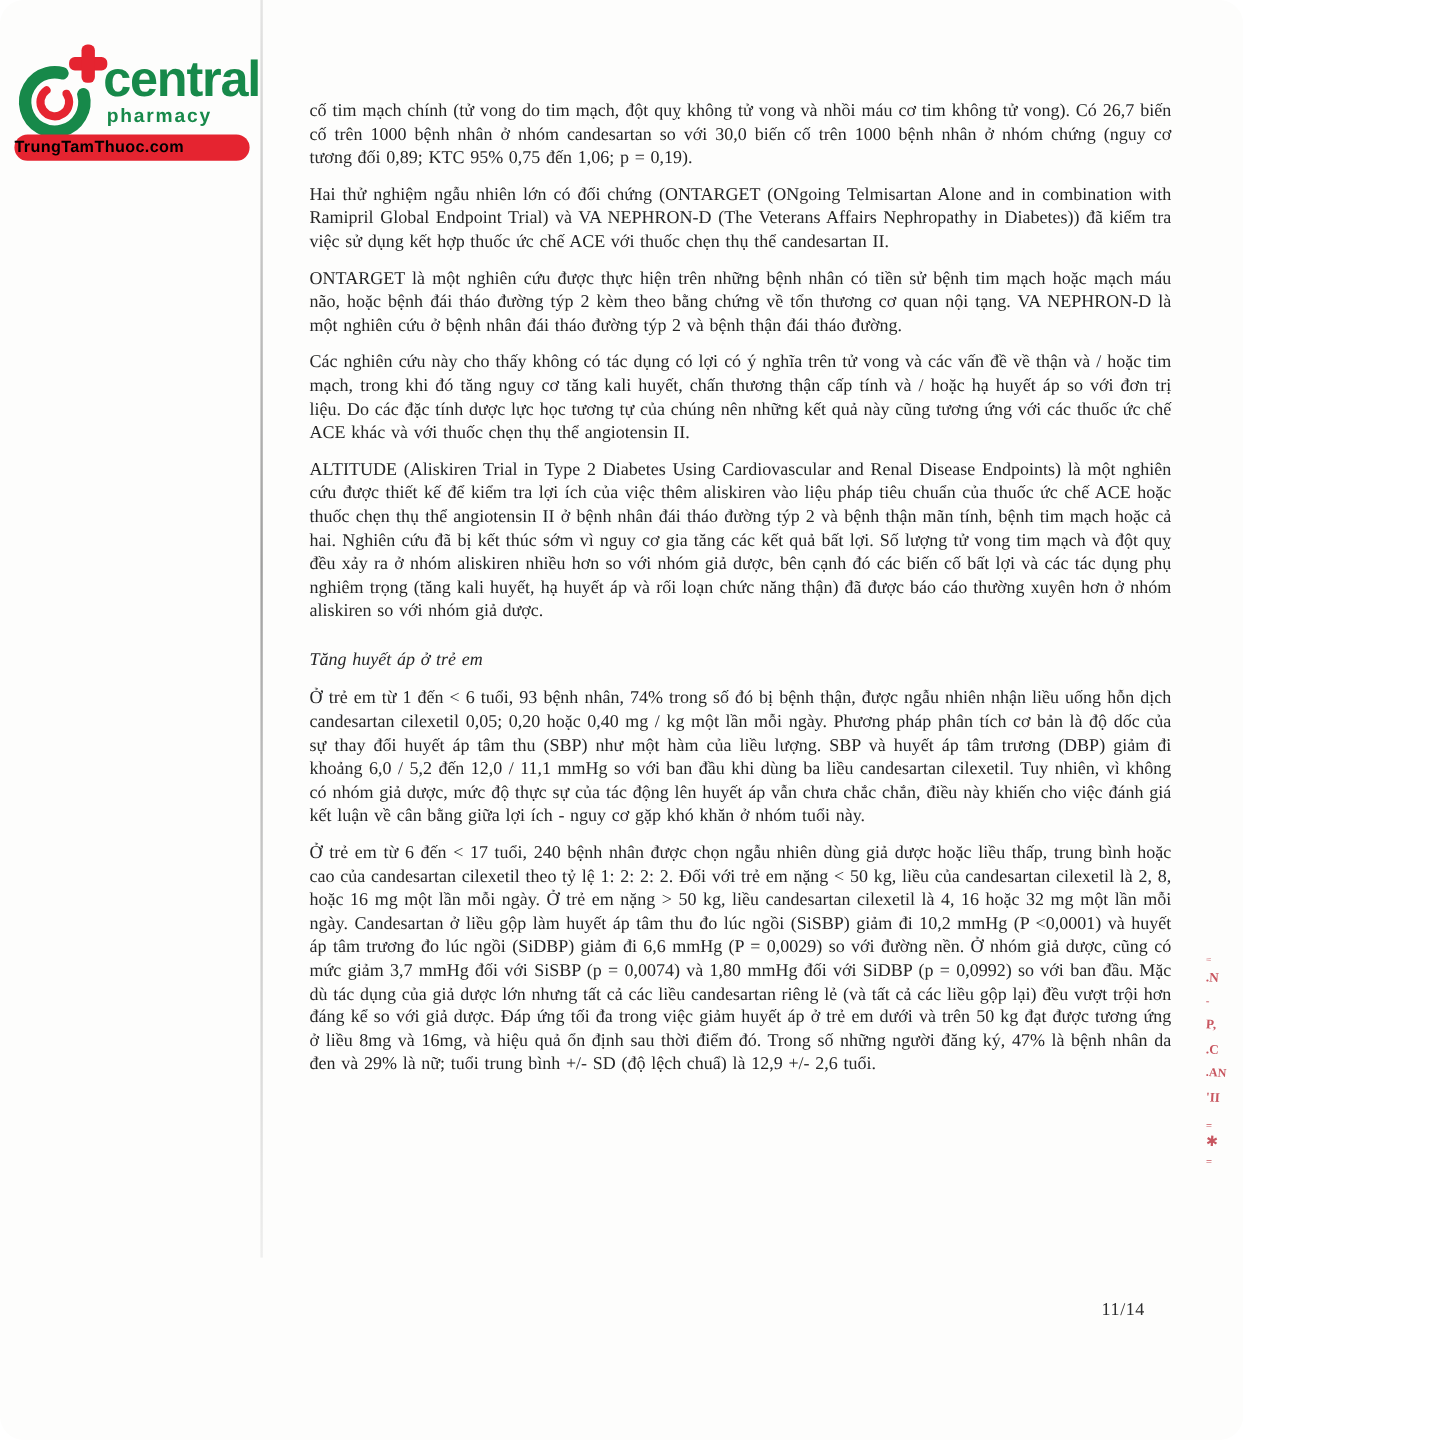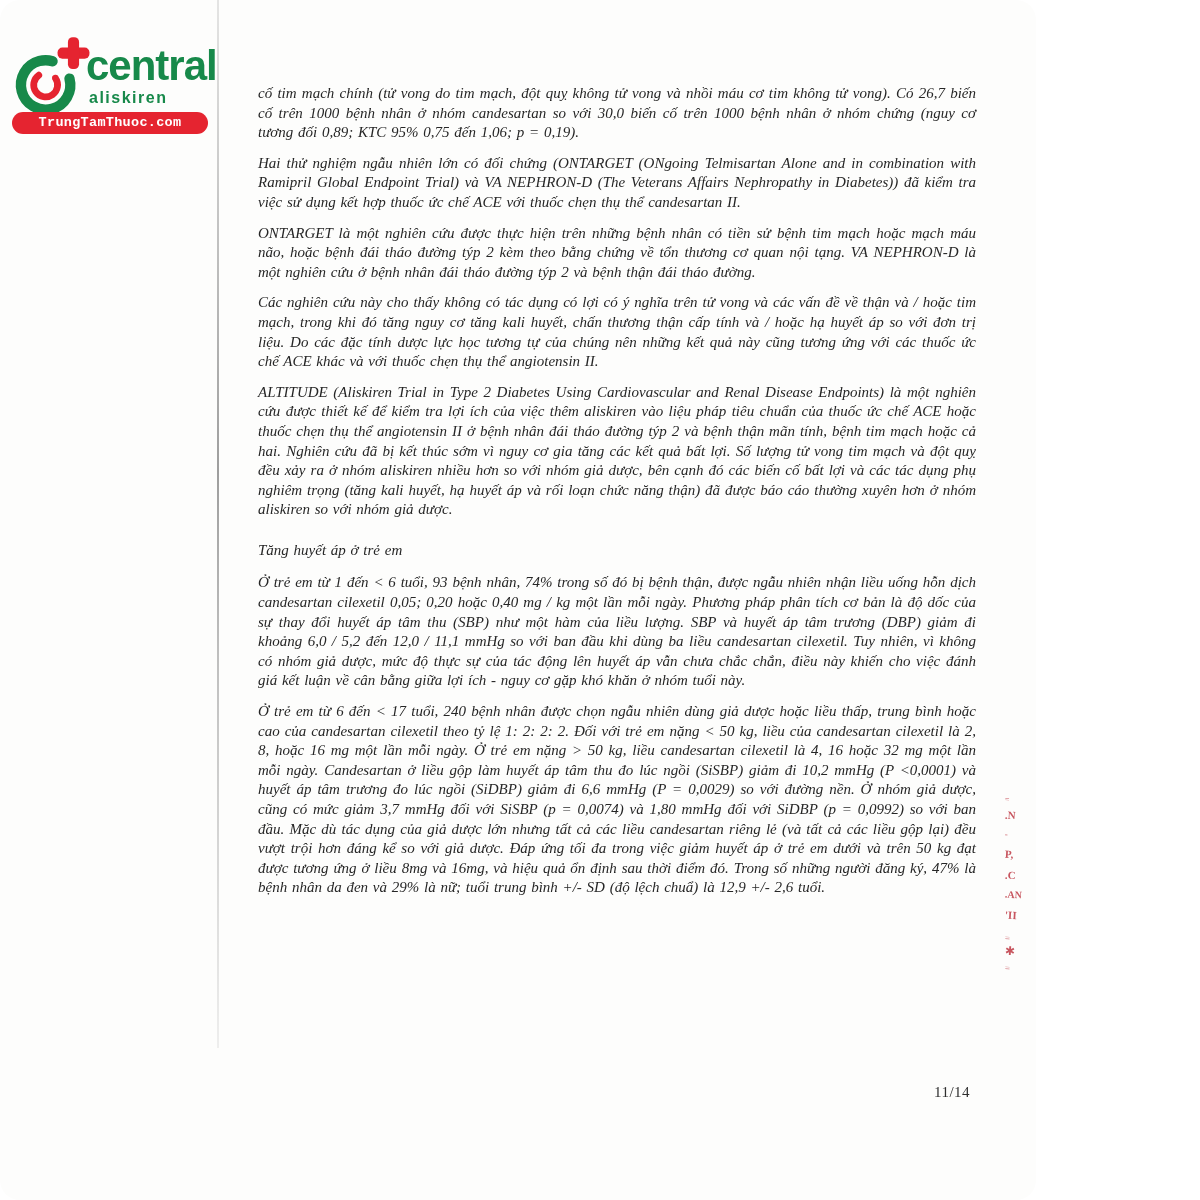--- a/index.html
+++ b/index.html
@@ -32,36 +32,36 @@
     letter-spacing:-1px;color:#17894a;
   }
   .logo-sub{
     position:absolute;left:89px;top:89px;
     font-family:"Liberation Sans","DejaVu Sans",sans-serif;
     font-weight:bold;font-size:16px;letter-spacing:1.5px;color:#17894a;
   }
   .logo-banner{
     position:absolute;left:12px;top:112px;width:196px;height:22px;
     background:#e52430;border-radius:12px;
-    color:#ffffff;text-align:center;
-    font-family:Liberation Mono, monospace;
+    color:#000000;text-align:left;
+    font-family:Liberation Sans, sans-serif;
     font-weight:bold;font-size:13.5px;line-height:22px;letter-spacing:.3px;
   }
   
   .doc{
     position:absolute;left:258px;top:84px;width:718px;
     font-size:15px;line-height:19.6px;color:#262626;
     text-align:justify;word-spacing:1px;
   }
-  .doc p{margin:0 0 11px 0;font-style:italic;}
+  .doc p{margin:0 0 11px 0;}
   .doc p.heading{font-style:italic;margin:21px 0 13px 0;}
   
   .page-number{
     position:absolute;left:918px;top:1084px;
-    font-size:15px;color:#2e2e2e;letter-spacing:.5px;margin-left:16px;
+    font-size:15px;color:#2e2e2e;letter-spacing:.5px;
   }
   
   .stamp{
     position:absolute;left:1005px;top:795px;width:32px;height:190px;
     color:#bf3a45;font-family:"Liberation Serif","DejaVu Serif",serif;
     font-size:11px;opacity:.85;
   }
   .stamp span{position:absolute;left:0;white-space:nowrap;transform:rotate(3deg);}
   .stamp .f0{top:0;font-size:8px;letter-spacing:1px;}
   .stamp .f1{top:14px;font-weight:bold;}
@@ -82,21 +82,21 @@
   <div class="scan-line"></div>
 
   <header class="logo">
     <svg class="logo-mark" viewBox="0 0 100 108" xmlns="http://www.w3.org/2000/svg">
       <circle cx="42" cy="64" r="31" fill="none" stroke="#17894a" stroke-width="13" pathLength="360" stroke-dasharray="300 60" stroke-linecap="round" transform="rotate(-15 42 64)"></circle>
       <circle cx="42" cy="64" r="15" fill="none" stroke="#e52430" stroke-width="8.5" pathLength="360" stroke-dasharray="270 90" stroke-linecap="round" transform="rotate(-35 42 64)"></circle>
       <rect x="57" y="17" width="40" height="14" rx="6" fill="#e52430"></rect>
       <rect x="70" y="4" width="14" height="40" rx="6" fill="#e52430"></rect>
     </svg>
     <div class="logo-brand">central</div>
-    <div class="logo-sub">aliskiren</div>
+    <div class="logo-sub">pharmacy</div>
     <div class="logo-banner">TrungTamThuoc.com</div>
   </header>
 
   <main class="doc">
     <p>cố tim mạch chính (tử vong do tim mạch, đột quỵ không tử vong và nhồi máu cơ tim không tử vong). Có 26,7 biến cố trên 1000 bệnh nhân ở nhóm candesartan so với 30,0 biến cố trên 1000 bệnh nhân ở nhóm chứng (nguy cơ tương đối 0,89; KTC 95% 0,75 đến 1,06; p = 0,19).</p>
     <p>Hai thử nghiệm ngẫu nhiên lớn có đối chứng (ONTARGET (ONgoing Telmisartan Alone and in combination with Ramipril Global Endpoint Trial) và VA NEPHRON-D (The Veterans Affairs Nephropathy in Diabetes)) đã kiểm tra việc sử dụng kết hợp thuốc ức chế ACE với thuốc chẹn thụ thể candesartan II.</p>
     <p>ONTARGET là một nghiên cứu được thực hiện trên những bệnh nhân có tiền sử bệnh tim mạch hoặc mạch máu não, hoặc bệnh đái tháo đường týp 2 kèm theo bằng chứng về tổn thương cơ quan nội tạng. VA NEPHRON-D là một nghiên cứu ở bệnh nhân đái tháo đường týp 2 và bệnh thận đái tháo đường.</p>
     <p>Các nghiên cứu này cho thấy không có tác dụng có lợi có ý nghĩa trên tử vong và các vấn đề về thận và / hoặc tim mạch, trong khi đó tăng nguy cơ tăng kali huyết, chấn thương thận cấp tính và / hoặc hạ huyết áp so với đơn trị liệu. Do các đặc tính dược lực học tương tự của chúng nên những kết quả này cũng tương ứng với các thuốc ức chế ACE khác và với thuốc chẹn thụ thể angiotensin II.</p>
     <p>ALTITUDE (Aliskiren Trial in Type 2 Diabetes Using Cardiovascular and Renal Disease Endpoints) là một nghiên cứu được thiết kế để kiểm tra lợi ích của việc thêm aliskiren vào liệu pháp tiêu chuẩn của thuốc ức chế ACE hoặc thuốc chẹn thụ thể angiotensin II ở bệnh nhân đái tháo đường týp 2 và bệnh thận mãn tính, bệnh tim mạch hoặc cả hai. Nghiên cứu đã bị kết thúc sớm vì nguy cơ gia tăng các kết quả bất lợi. Số lượng tử vong tim mạch và đột quỵ đều xảy ra ở nhóm aliskiren nhiều hơn so với nhóm giả dược, bên cạnh đó các biến cố bất lợi và các tác dụng phụ nghiêm trọng (tăng kali huyết, hạ huyết áp và rối loạn chức năng thận) đã được báo cáo thường xuyên hơn ở nhóm aliskiren so với nhóm giả dược.</p>
     <p class="heading">Tăng huyết áp ở trẻ em</p>

